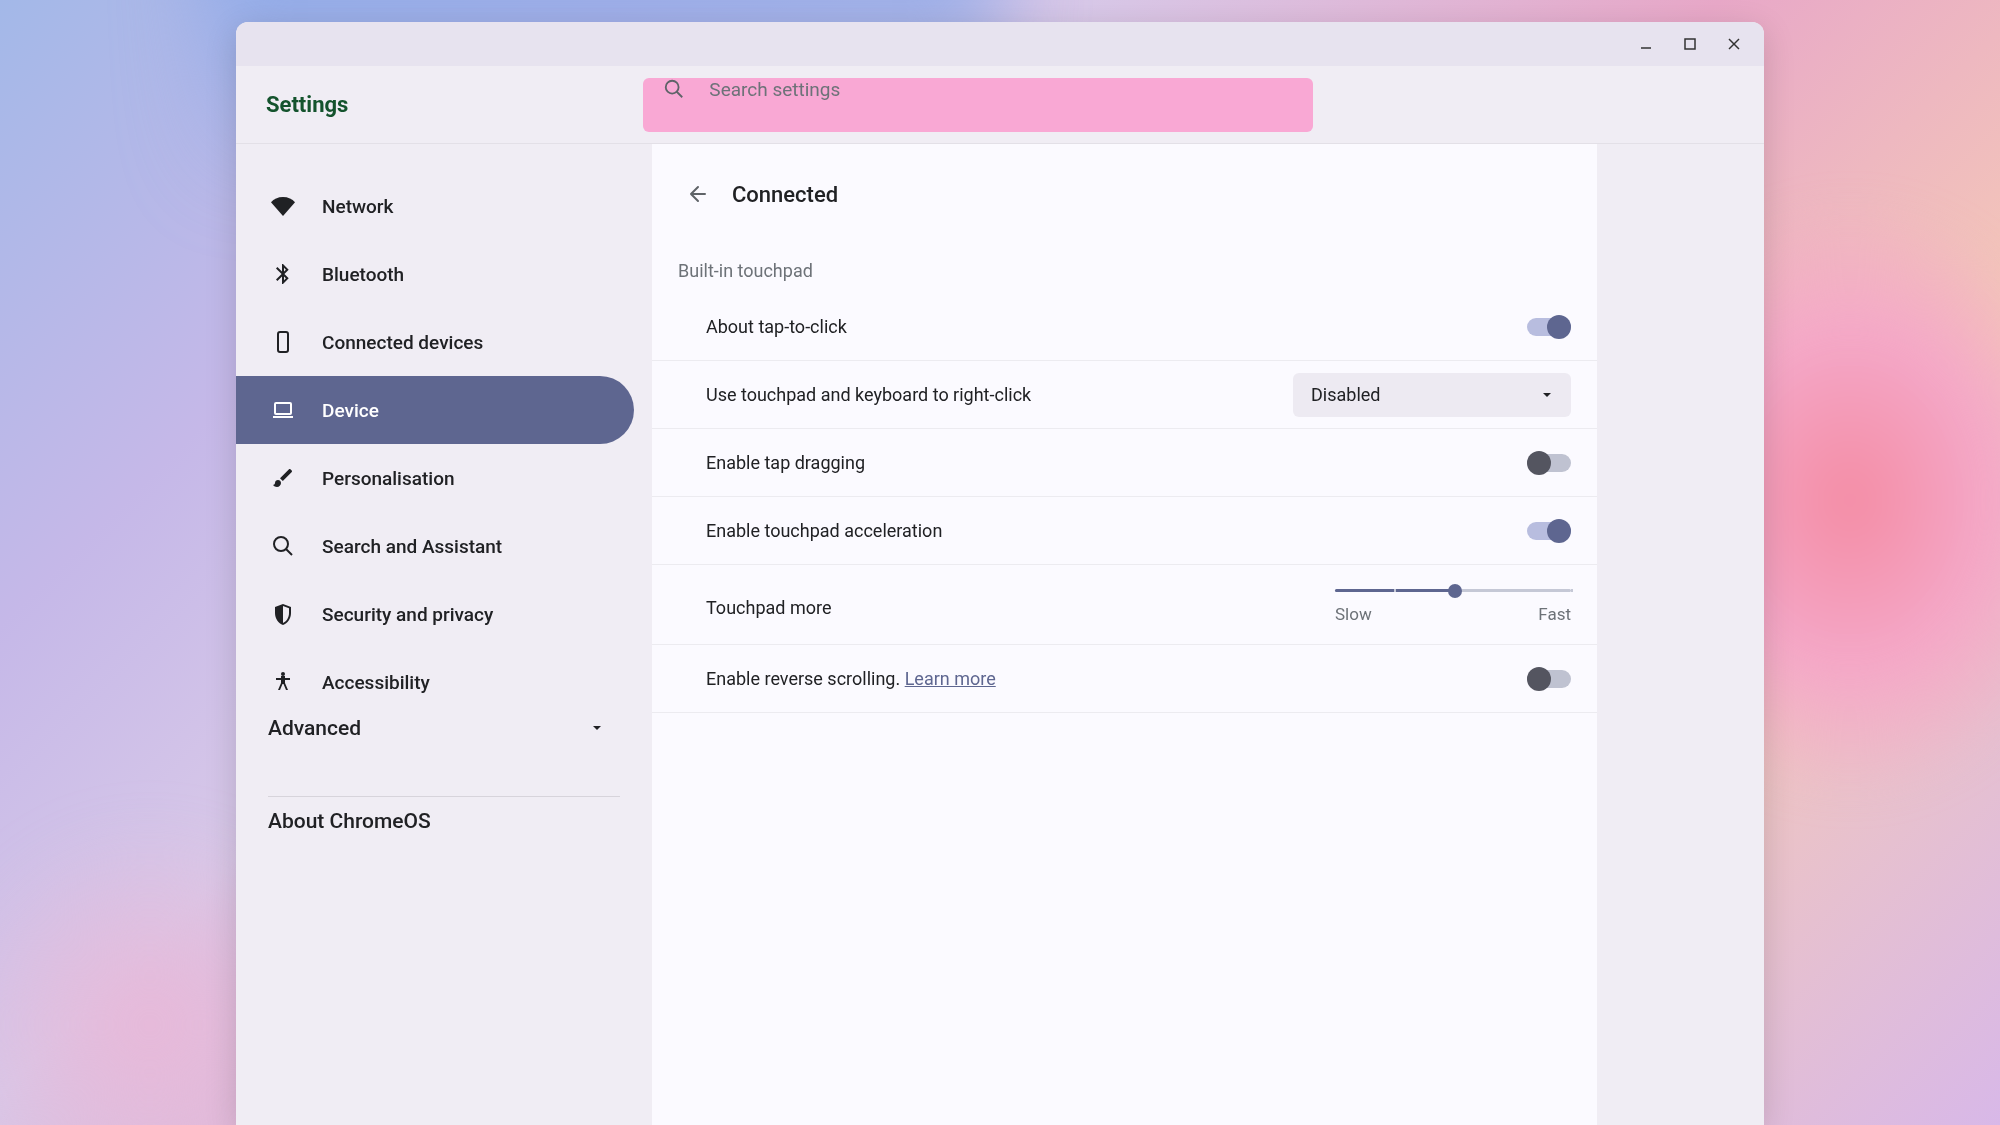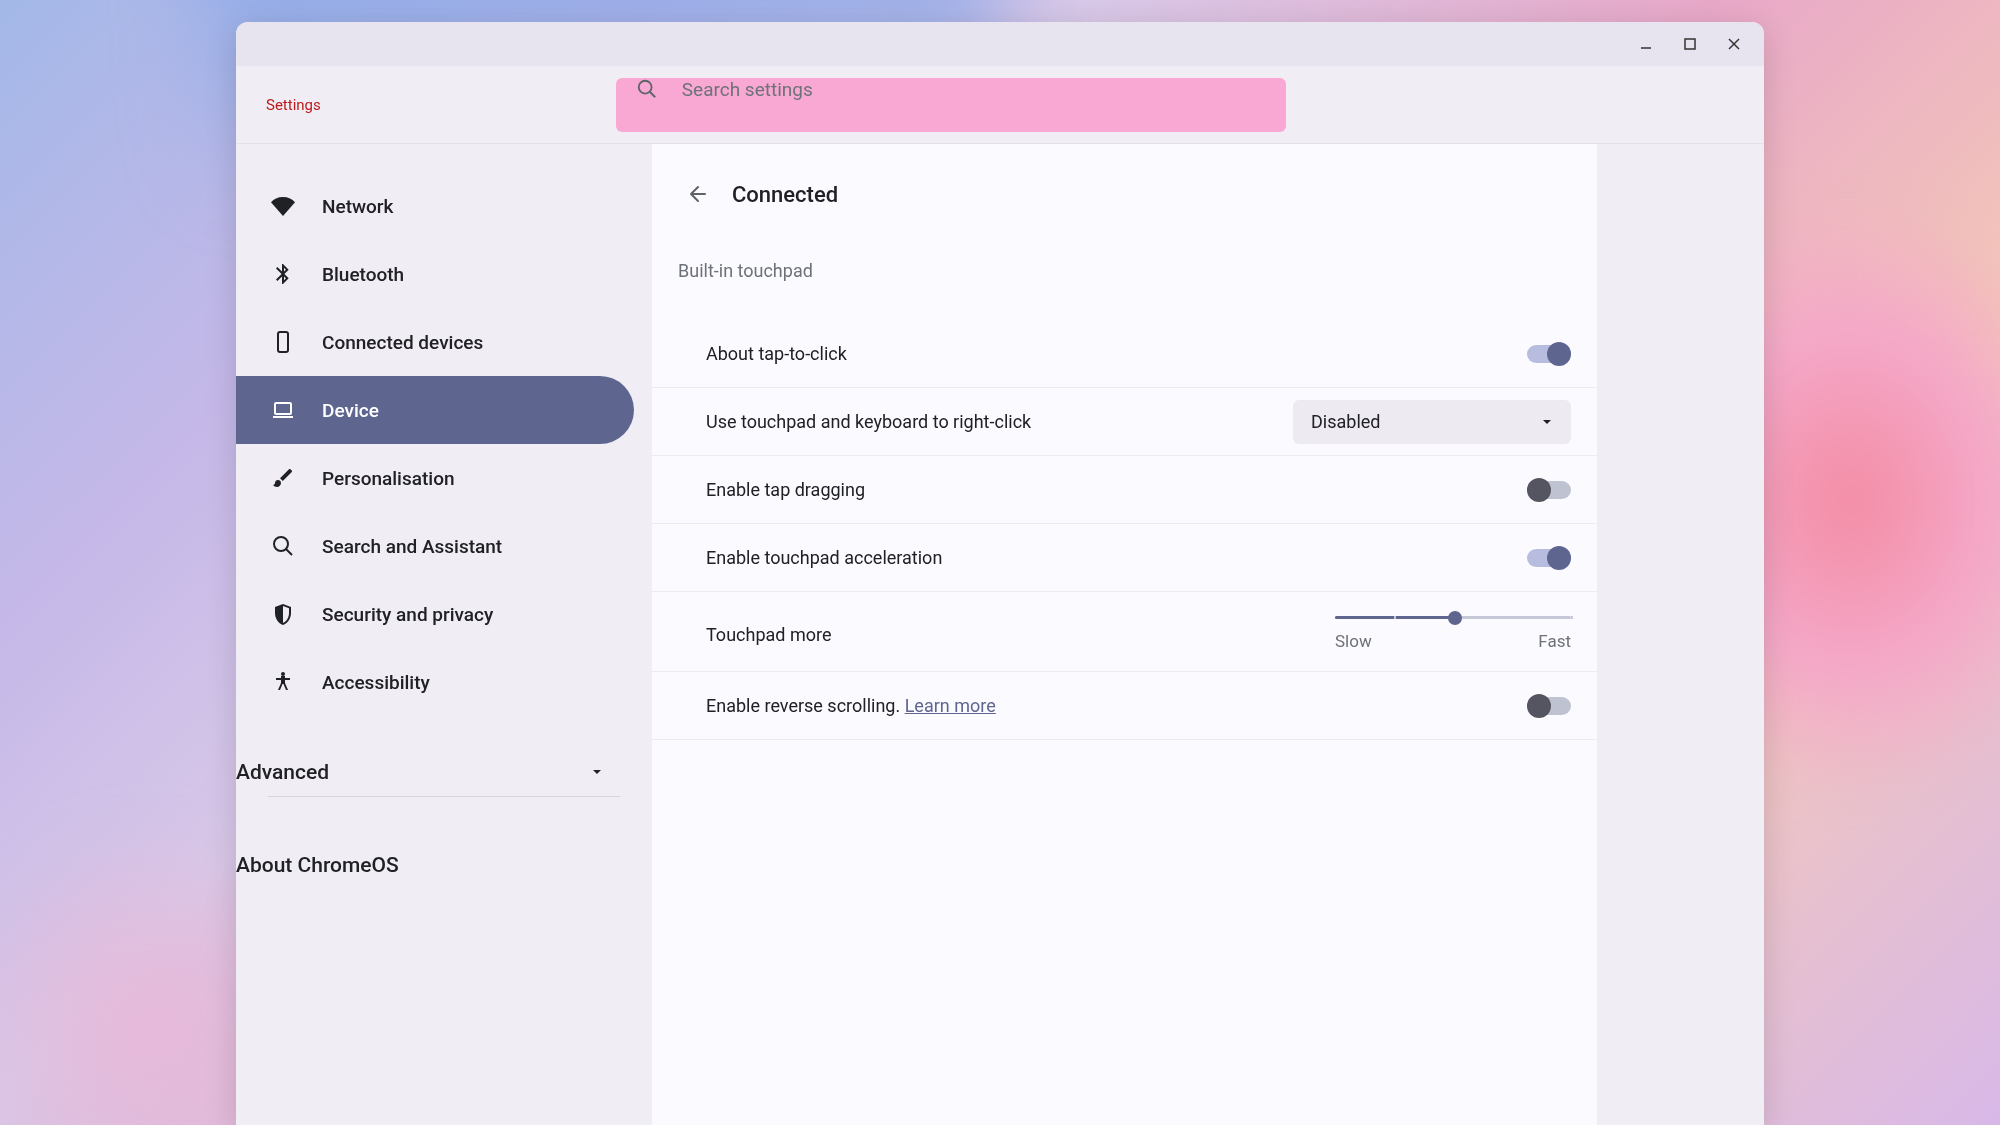--- a/index.html
+++ b/index.html
@@ -84,23 +84,23 @@
     
     .header {
       height: 78px;
       display: flex;
       align-items: center;
       padding: 0 30px;
       border-bottom: 1px solid rgba(0,0,0,0.05);
     }
     
     .header-title {
-      font-size: 15px;
-      font-weight: 400;
-      color: #b91c1c;
+      font-size: 22px;
+      font-weight: 700;
+      color: #14532d;
     }
     
     .search-container {
       margin-left: 295px;
       width: 670px;
       height: 54px;
       background: #f9a8d4;
       border-radius: 6px;
       display: flex;
       align-items: flex-start;
@@ -171,21 +171,22 @@
       color: #202124;
     }
     
     .sidebar-item.active .label {
       color: #fff;
     }
     
     .sidebar-extra {
       height: 68px;
       display: flex;
-      align-items: flex-end;
+      align-items: flex-start;
+      padding-left: 32px;
       cursor: pointer;
       font-size: 21px;
       font-weight: 500;
       color: #202124;
       position: relative;
     }
     
     .sidebar-divider {
       height: 1px;
       background: rgba(0,0,0,0.1);
@@ -229,21 +230,21 @@
     .page-title {
       font-size: 22px;
       font-weight: 500;
       color: #202124;
     }
     
     .section-header {
       font-size: 18px;
       color: #6d7278;
       padding: 0 26px;
-      margin-bottom: 39px;
+      margin-bottom: 12px;
     }
     
     .setting-row {
       display: flex;
       align-items: center;
       justify-content: space-between;
       padding: 0 26px 0 54px;
       height: 68px;
       border-bottom: 1px solid rgba(0,0,0,0.06);
     }

